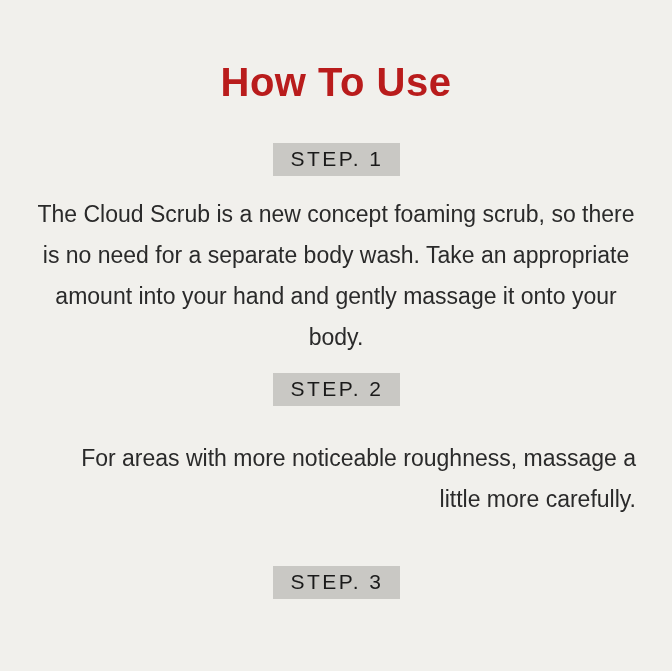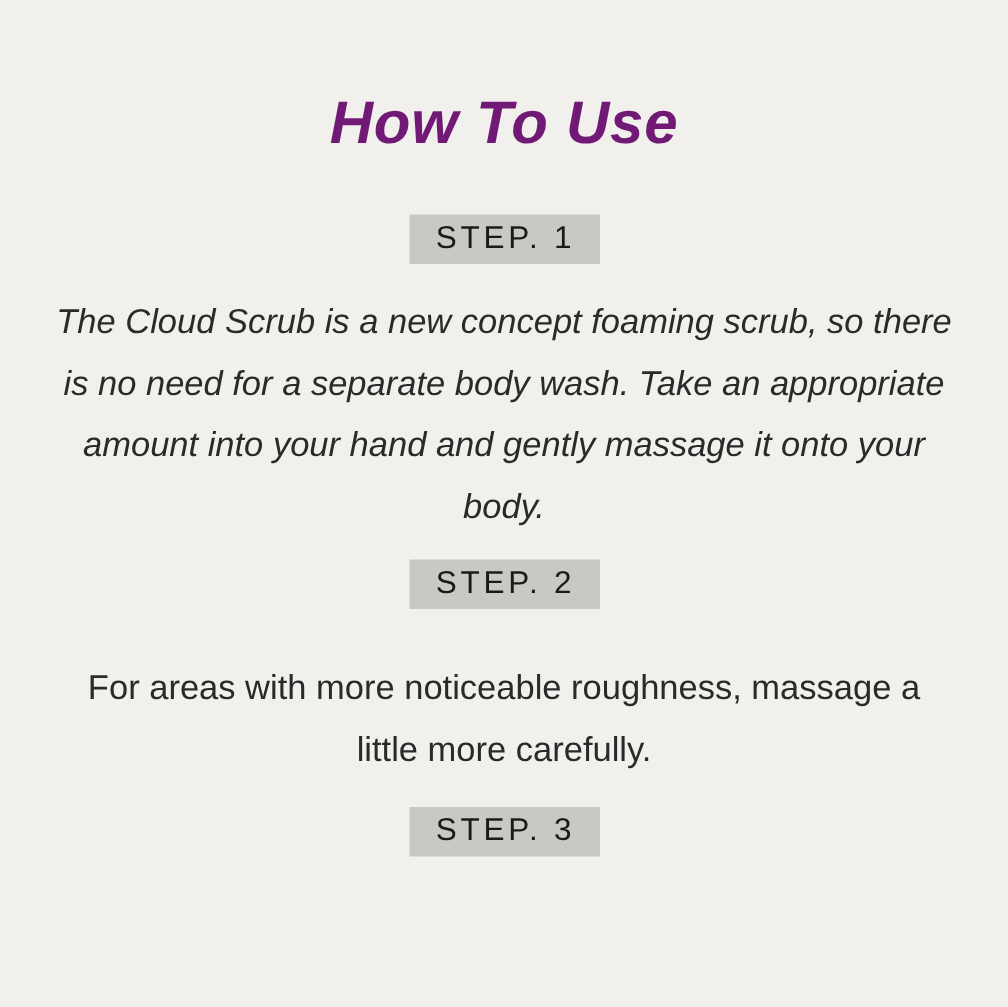--- a/index.html
+++ b/index.html
@@ -20,26 +20,25 @@
     position: relative;
     box-sizing: border-box;
     display: flex;
     flex-direction: column;
     align-items: center;
   }
   .title {
     font-size: 40px;
     font-weight: bold;
     letter-spacing: 0.5px;
-    color: #701a75;
+    color: #b91c1c;
     margin-top: 60px;
     margin-bottom: 0;
     line-height: 1.1;
     text-align: right;
-    font-style: italic;
   }
   .step-badge {
     display: inline-block;
     background: #c9c8c4;
     color: #1a1a1a;
     font-size: 21px;
     letter-spacing: 2.5px;
     padding: 4px 16px 5px 18px;
     line-height: 1.15;
     text-align: center;
@@ -53,24 +52,24 @@
   }
   .body-text {
     font-size: 23px;
     line-height: 41px;
     color: #2a2a2a;
     text-align: center;
     width: 600px;
     margin: 0;
   }
   .s1-badge { margin-top: 39px; }
-  .s1-text  { margin-top: 18px; font-style: italic; }
+  .s1-text  { margin-top: 18px; }
   .s2-badge { margin-top: 15px; }
-  .s2-text  { margin-top: 32px; }
-  .s3-badge { margin-top: 18px; text-align: right; }
+  .s2-text  { margin-top: 32px; text-align: right; }
+  .s3-badge { margin-top: 46px; text-align: right; }
   .s3-text  { margin-top: 20px; }
 </style>
 </head>
 <body>
 
 <div class="page">
 
   <h1 class="title">How To Use</h1>
 
   <div class="step-block">

